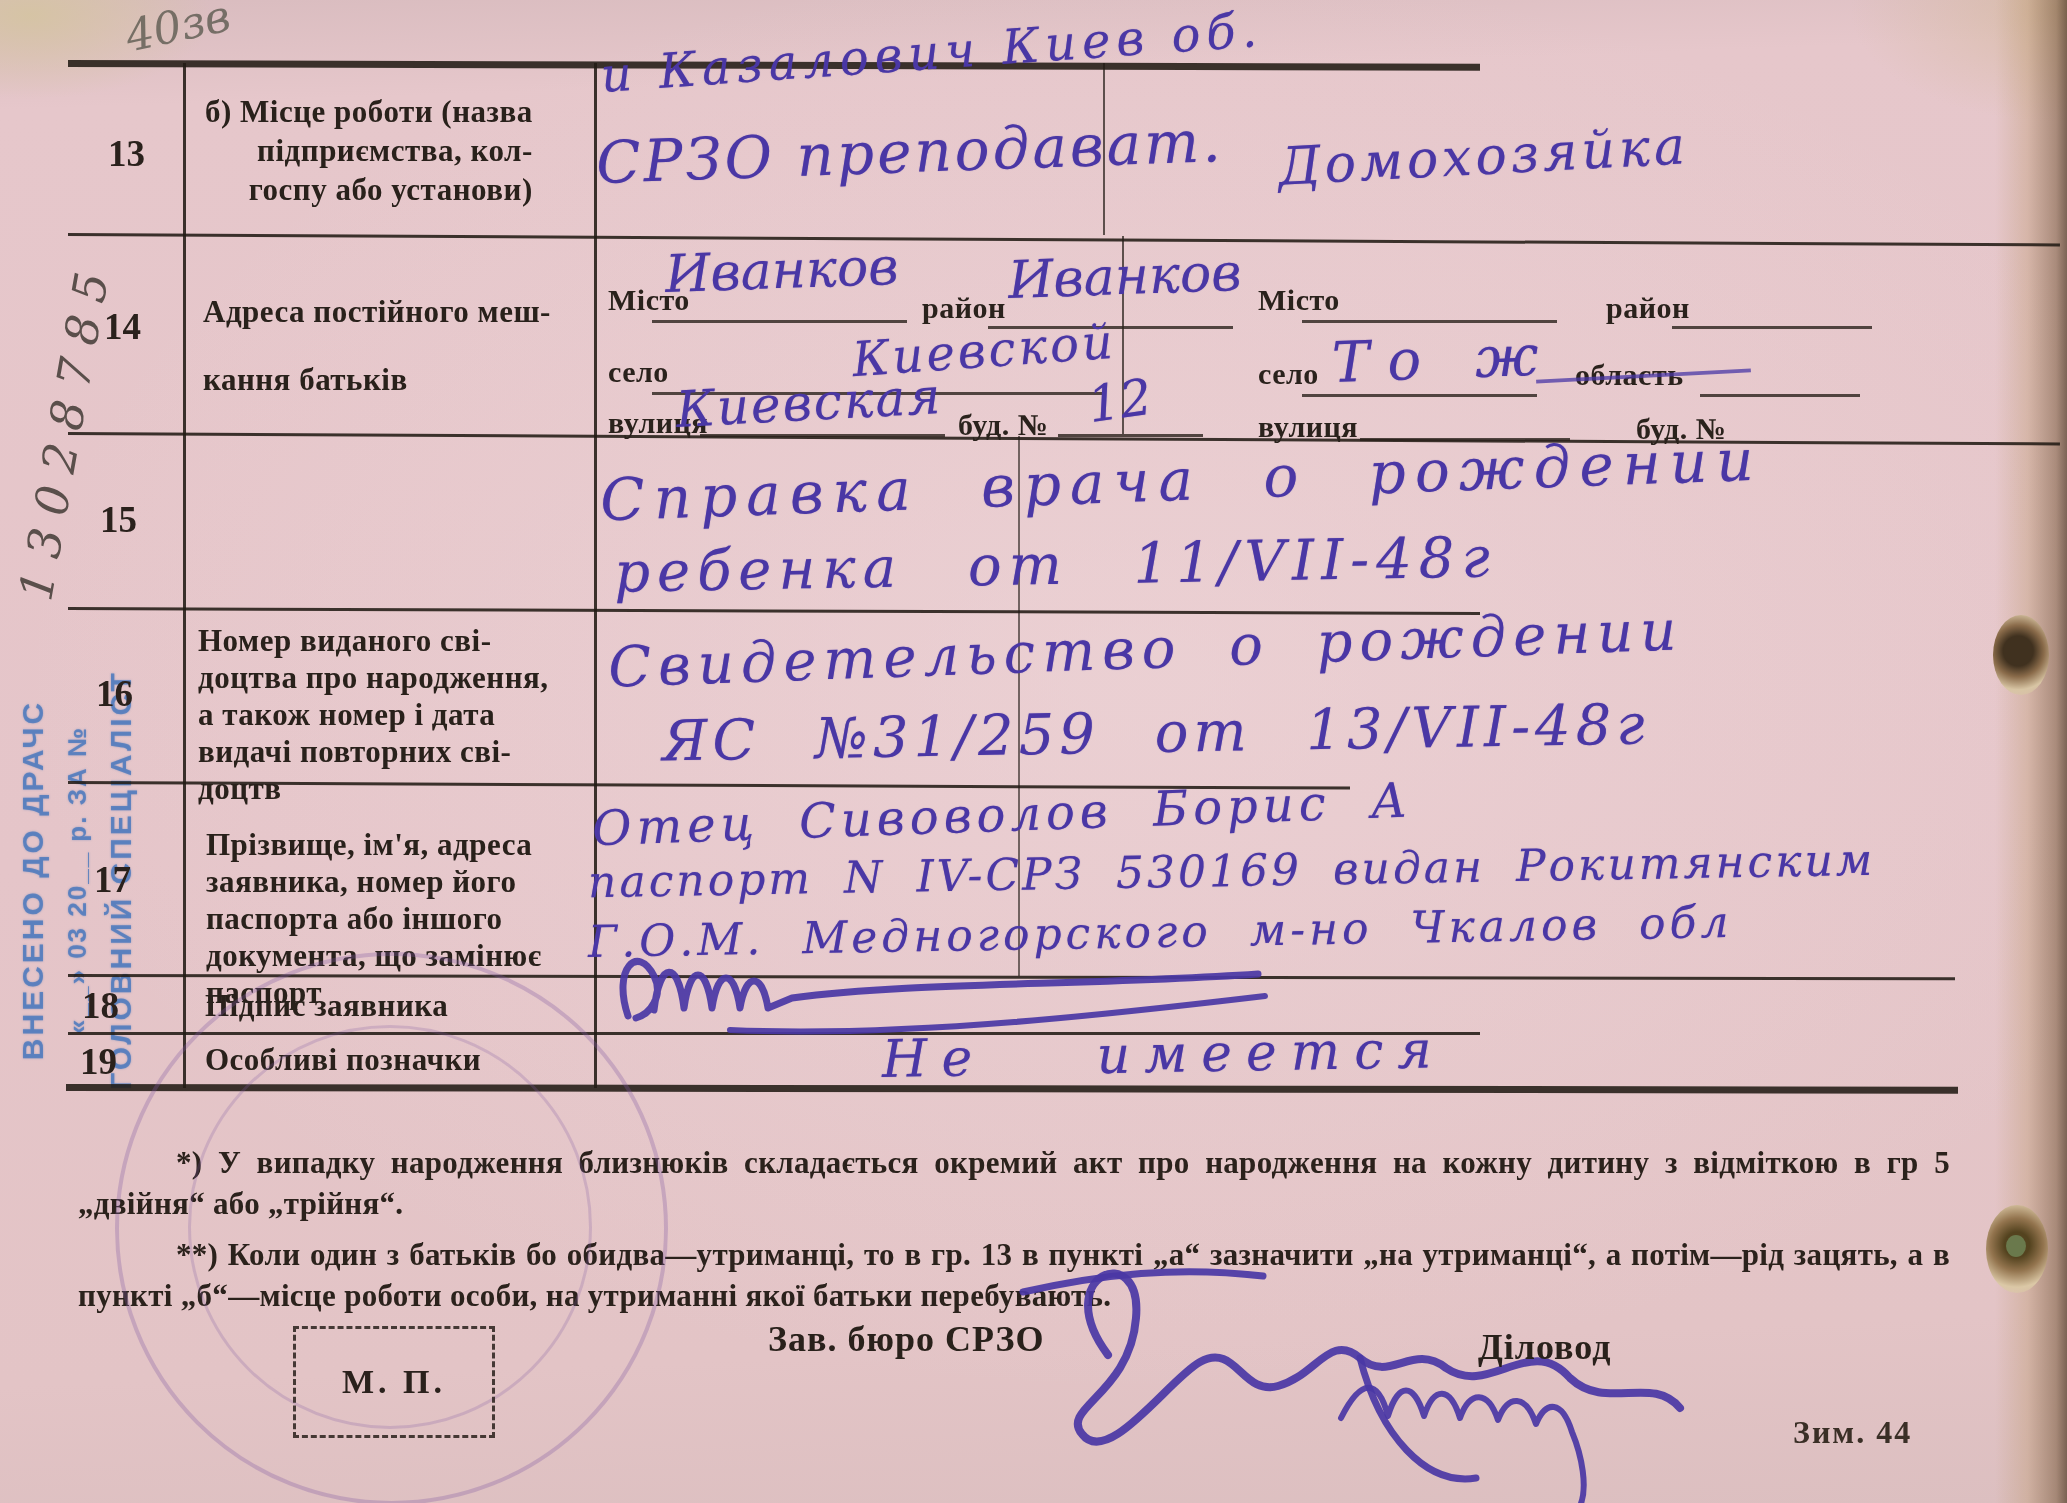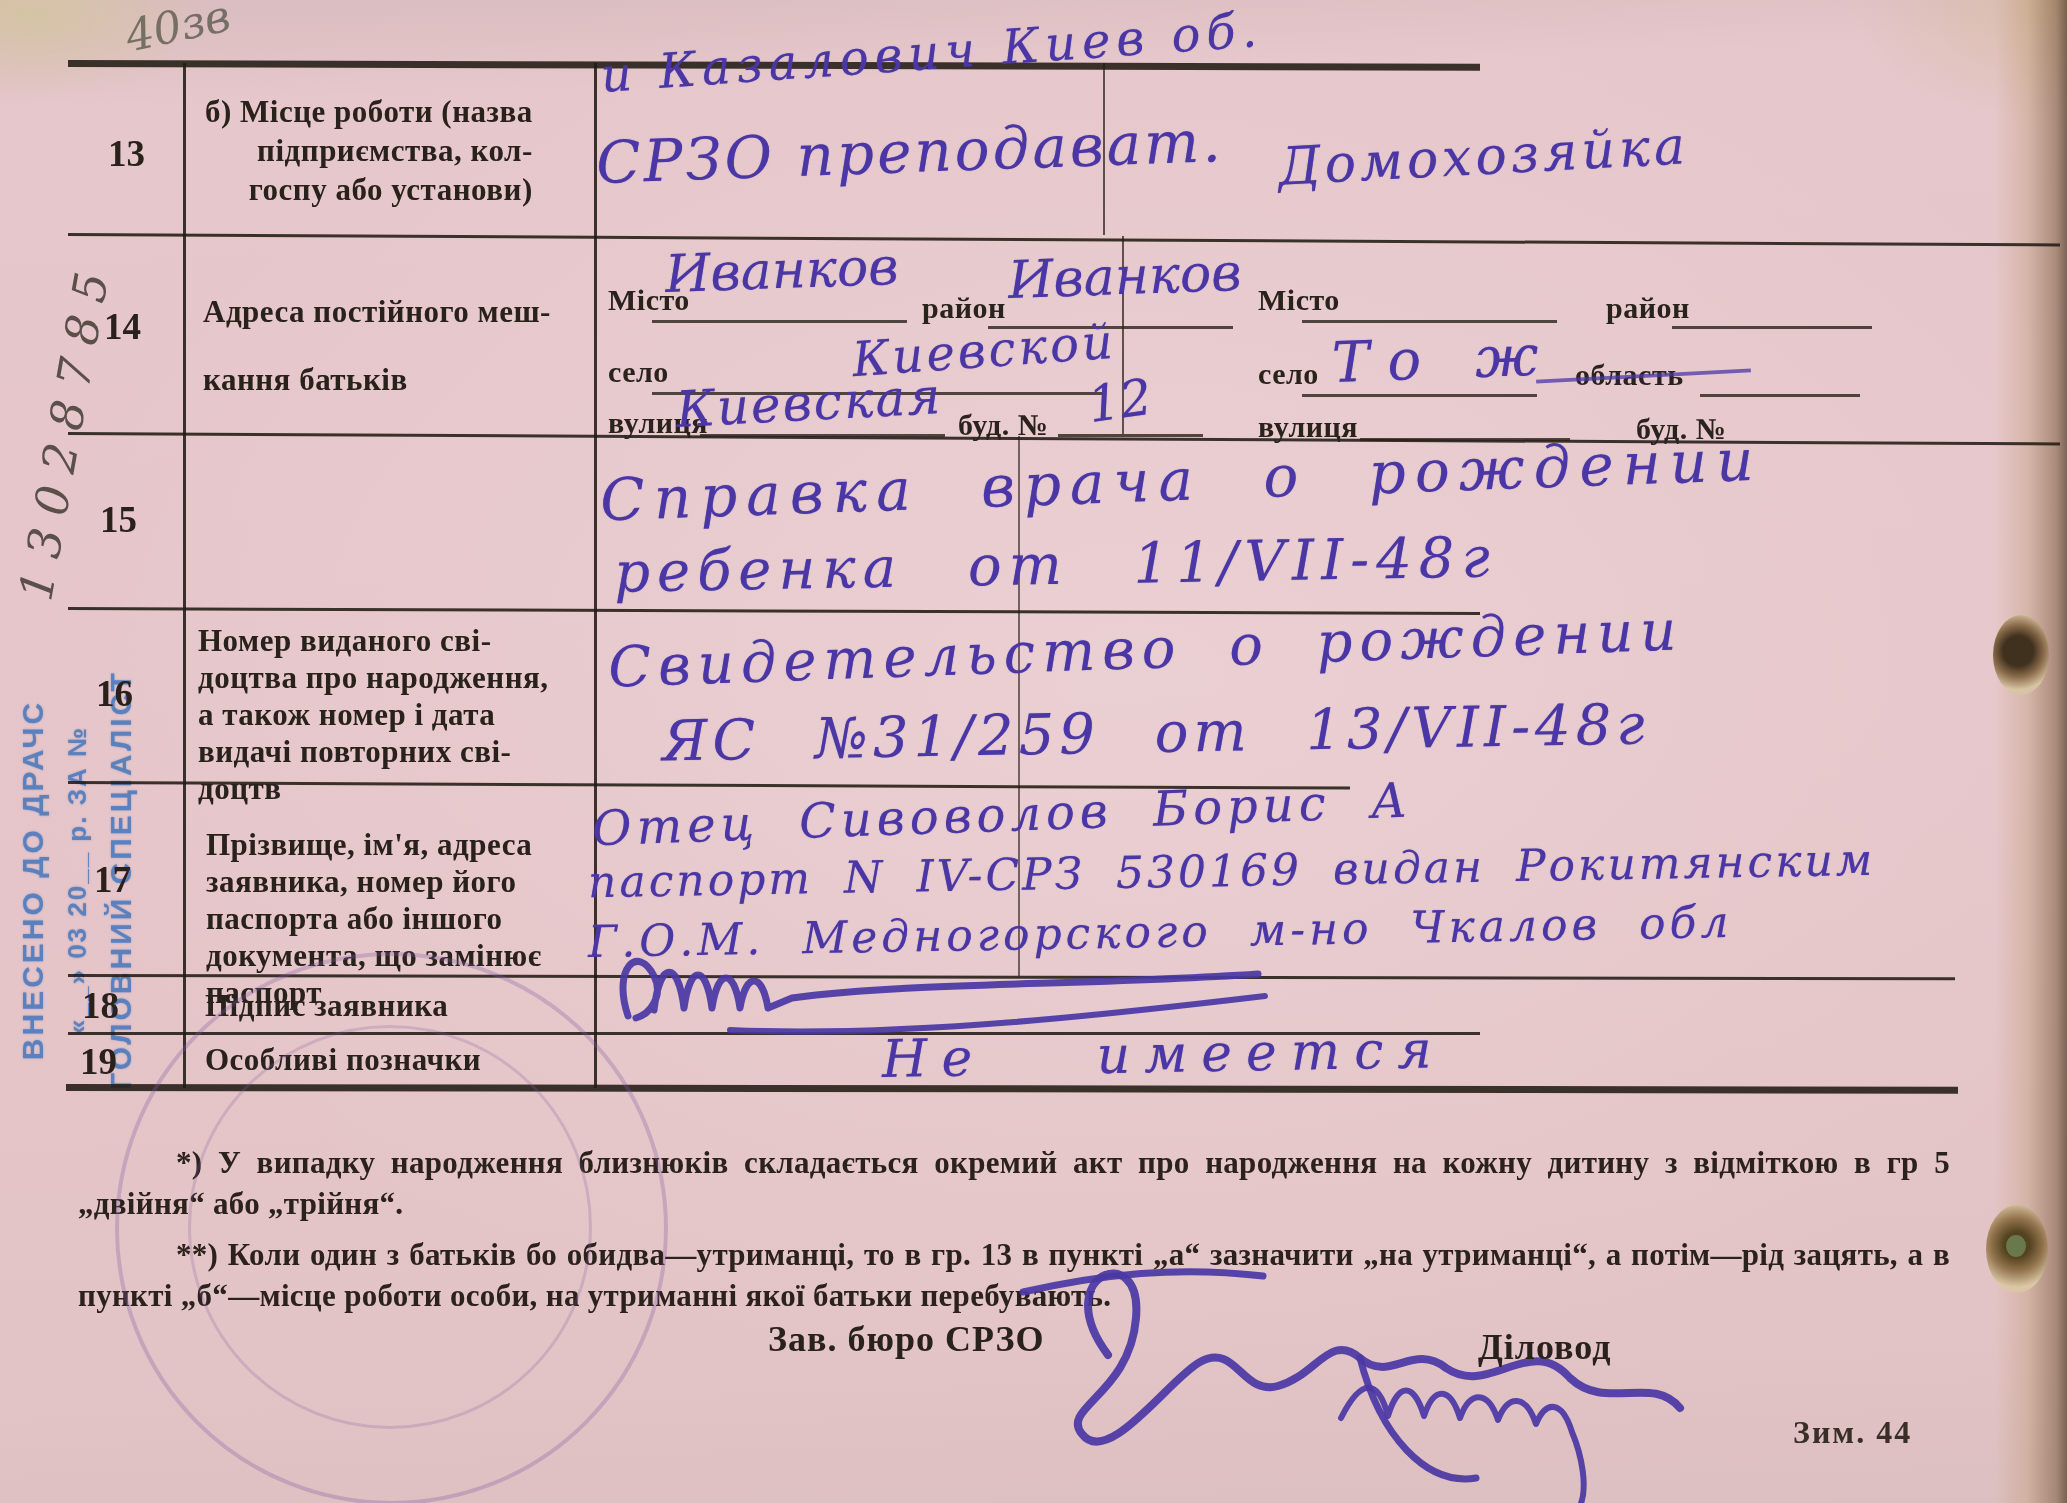--- a/index.html
+++ b/index.html
@@ -145,20 +145,23 @@
   <div class="hw" style="left:882px;top:1024px;font-size:52px;letter-spacing:14px;word-spacing:80px;transform:rotate(-1deg);">Не имеется</div>
 
   <div style="position:absolute;left:78px;top:1110px;width:1872px;margin-top:32px;">
     <div class="foot" style="text-indent:98px;margin-bottom:10px;">*) У випадку народження близнюків складається окремий акт про народження на кожну дитину з відміткою в гр 5 „двійня“ або „трійня“.</div>
     <div class="foot" style="text-indent:98px;">**) Коли один з батьків бо обидва—утриманці, то в гр. 13 в пункті „а“ зазначити „на утриманці“, а потім—рід зацять, а в пункті „б“—місце роботи особи, на утриманні якої батьки перебувають.</div>
   </div>
 
   <div class="ring" style="left:115px;top:952px;width:545px;height:545px;border:4px solid rgba(128,90,162,.30);"></div>
   <div class="ring" style="left:188px;top:1025px;width:398px;height:398px;border:3px solid rgba(128,90,162,.24);"></div>
 
+  <div style="position:absolute;left:293px;top:1326px;width:196px;height:106px;border:3px dashed rgba(42,33,28,.85);display:flex;align-items:center;justify-content:center;">
+    <span style="font-size:34px;font-weight:bold;color:#2a211c;letter-spacing:4px;">М. П.</span>
+  </div>
 
   <div style="position:absolute;left:768px;top:1318px;font-size:36px;font-weight:bold;color:#29211b;letter-spacing:1px;">Зав. бюро СРЗО</div>
 
   <svg class="sig" style="left:1008px;top:1180px;" width="690" height="330" viewBox="0 0 690 330">
     <path d="M15,112 C95,94 170,86 255,96" stroke-width="7"></path>
     <path d="M100,175 C40,95 135,58 128,138 C122,214 52,228 74,254 C100,288 162,198 192,182 C228,162 234,216 270,206 C308,196 322,152 352,178 C382,204 404,162 438,188 C482,218 522,152 562,198 C598,232 644,194 672,228" stroke-width="8"></path>
     <path d="M352,178 C372,256 418,306 468,298" stroke-width="7"></path>
   </svg>
 
   <div style="position:absolute;left:1478px;top:1326px;font-size:36px;font-weight:bold;color:#29211b;letter-spacing:1px;">Діловод</div>

